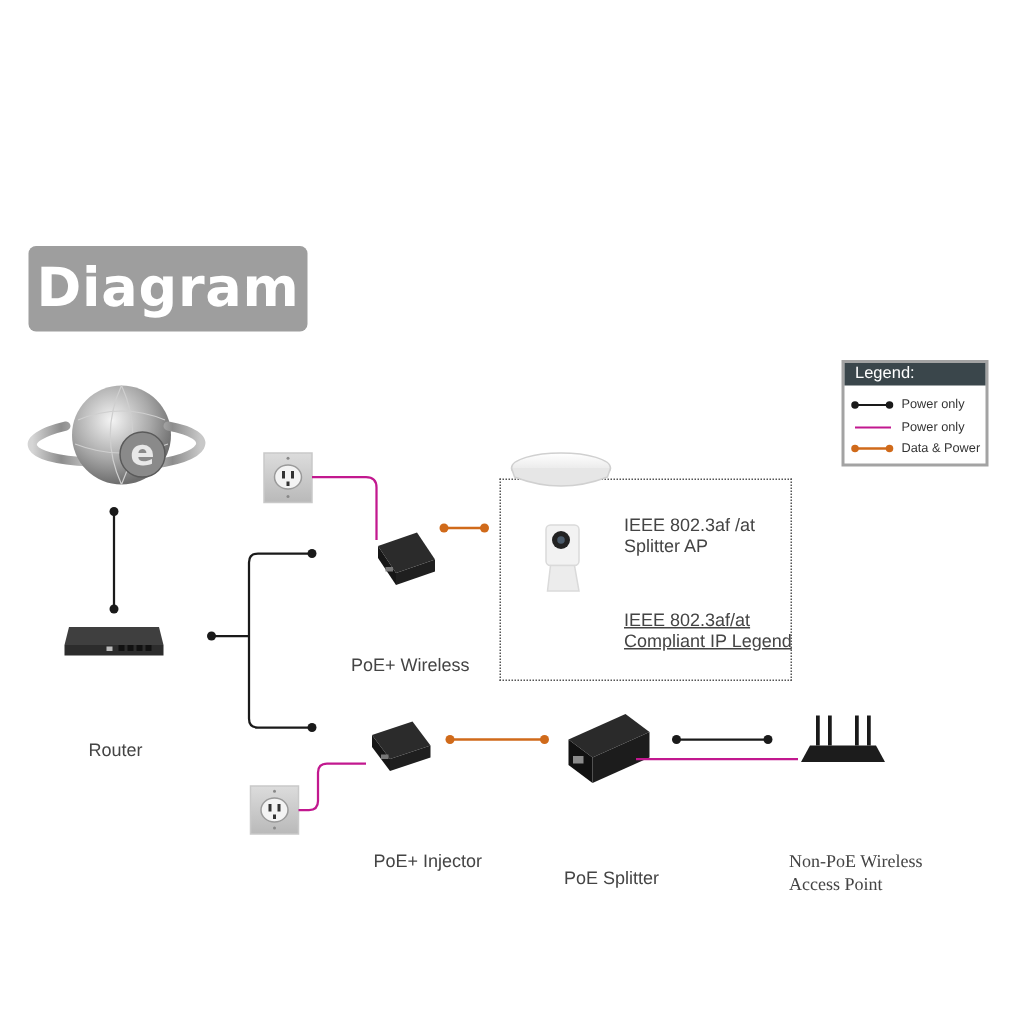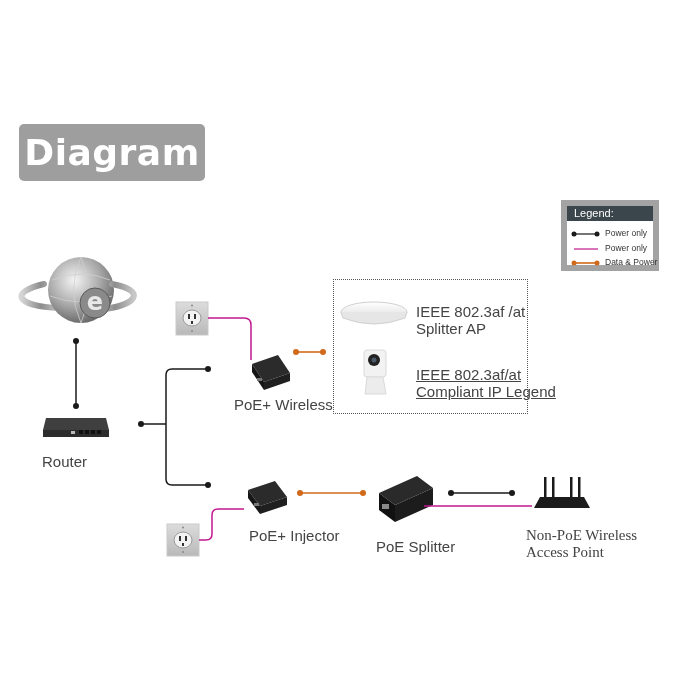--- a/index.html
+++ b/index.html
@@ -1,27 +1,27 @@
 <!DOCTYPE html>
 <html><head>
   <meta charset="utf-8">
   <style>
     html, body { margin: 0; padding: 0; background: #ffffff; }
     body { width: 678px; height: 678px; position: relative; overflow: hidden;
            font-family: "Liberation Sans", sans-serif; color: #333333; }
-    .abs { position: absolute; }
+    .abs { position: absolute; margin-top: 40px; }
     .title-badge { left: 19px; top: 124px; width: 186px; height: 57px; background: #9e9e9e;
                    border-radius: 5px; display: flex; align-items: center; justify-content: center; }
     .title-badge span { color: #ffffff; font-size: 36px; font-weight: bold; letter-spacing: 0.5px;
                         font-family: "DejaVu Sans", sans-serif; }
-    .legend { left: 561px; top: 200px; width: 98px; height: 71px; border: 6px solid #a3a3a3; background: #fff; box-sizing: border-box; }
+    .legend { left: 561px; top: 200px; width: 98px; height: 71px; border: 2px solid #a3a3a3; background: #fff; box-sizing: border-box; }
     .legend-head { background: #3a464b; color: #ffffff; font-size: 11px; height: 15px; line-height: 15px; padding-left: 7px; }
     .legend-row { position: absolute; left: 0; height: 14px; width: 100%; font-size: 8.5px; color: #333; }
     .legend-row .lbl { position: absolute; left: 38px; top: 1px; white-space: nowrap; }
-    .lbl-text { font-size: 15px; color: #444444; white-space: nowrap; }
+    .lbl-text { font-size: 12px; color: #444444; white-space: nowrap; }
     .box-dotted { left: 333px; top: 279px; width: 195px; height: 135px; border: 1.5px dotted #555; box-sizing: border-box; }
     svg { position: absolute; left: 0; top: 0; }
   </style>
 </head>
 <body>
 
 <div class="abs title-badge">
   <span>Diagram</span>
 </div>
 
@@ -184,21 +184,21 @@
 
   <g>
     <rect x="544" y="477" width="2.5" height="20" fill="#1a1a1a"></rect>
     <rect x="552" y="477" width="2.5" height="20" fill="#1a1a1a"></rect>
     <rect x="570" y="477" width="2.5" height="20" fill="#1a1a1a"></rect>
     <rect x="578" y="477" width="2.5" height="20" fill="#1a1a1a"></rect>
     <path d="M540 497 L584 497 L590 508 L534 508 Z" fill="#1c1c1c"></path>
   </g>
 </svg>
 
-<div class="abs lbl-text" style="left:42px; top:453px;">Router</div>
+<div class="abs lbl-text" style="left:59px; top:453px;">Router</div>
 <div class="abs lbl-text" style="left:234px; top:396px;">PoE+ Wireless</div>
 <div class="abs lbl-text" style="left:249px; top:527px;">PoE+ Injector</div>
 <div class="abs lbl-text" style="left:416px; top:303px;">
   <div>IEEE 802.3af /at</div>
   <div>Splitter AP</div>
 </div>
 <div class="abs lbl-text" style="left:416px; top:366px;text-decoration:underline;">
   <div>IEEE 802.3af/at</div>
   <div>Compliant IP Legend</div>
 </div>

